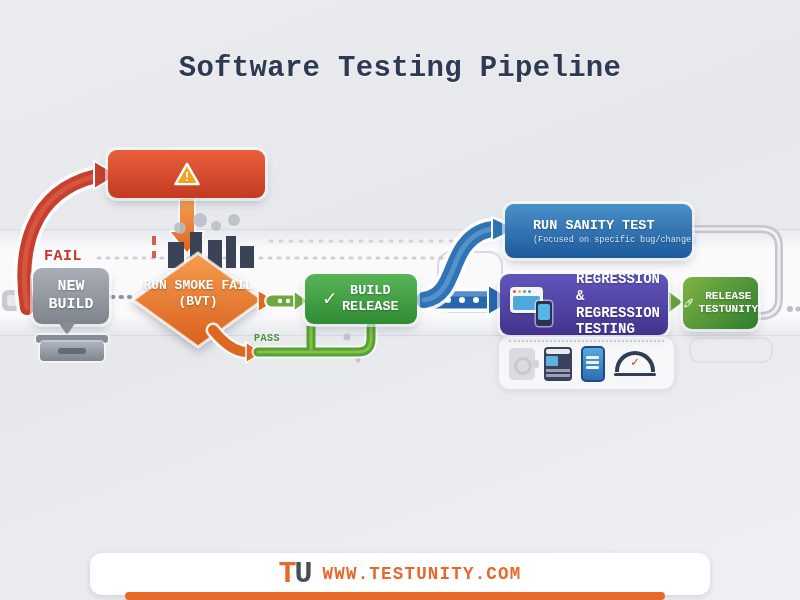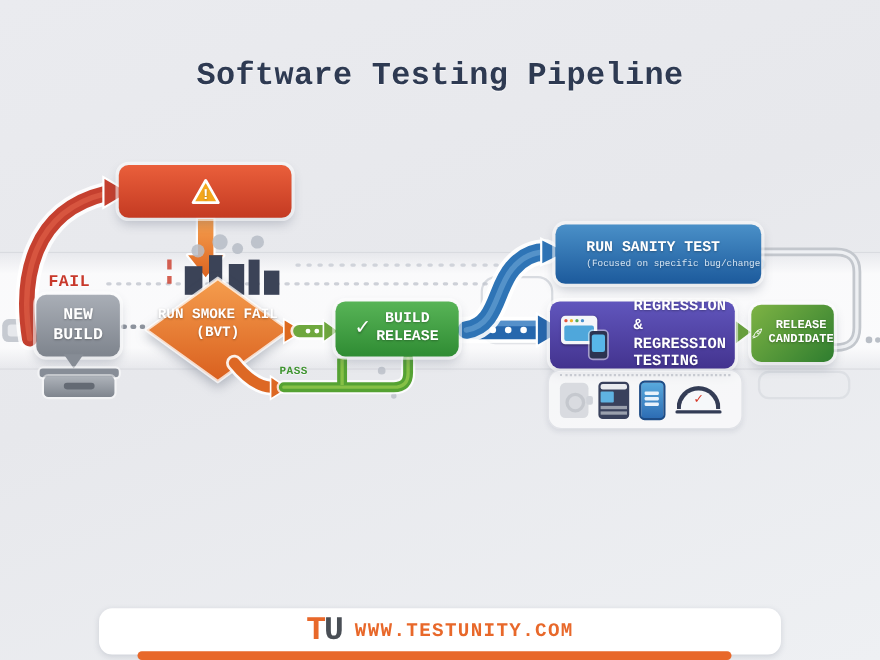--- a/index.html
+++ b/index.html
@@ -276,21 +276,21 @@
   </div>
 
   <div class="node node-release">
     <svg width="26" height="26" viewBox="0 0 26 26">
       <path d="M5 21 C5.5 14 10 7 21 4 C19.5 14 13 19.5 6.5 21.5 Z" fill="none" stroke="#ffffff" stroke-width="2" stroke-linecap="round" stroke-linejoin="round"></path>
       <circle cx="14" cy="11" r="2.6" fill="none" stroke="#ffffff" stroke-width="1.8"></circle>
       <path d="M4 23 l3 -3 M2.5 20 l2 -2" stroke="#ffffff" stroke-width="1.6" stroke-linecap="round"></path>
     </svg>
     <div>
       <span>RELEASE</span>
-      <span>CANDIDATE</span>
+      <span>TESTUNITY</span>
     </div>
   </div>
 
   <div class="abs device-tray">
     <div class="tray-dash"></div>
     <div class="tray-icons">
       <div class="ico-washer">
           <i></i>
           <b></b>
         </div>

